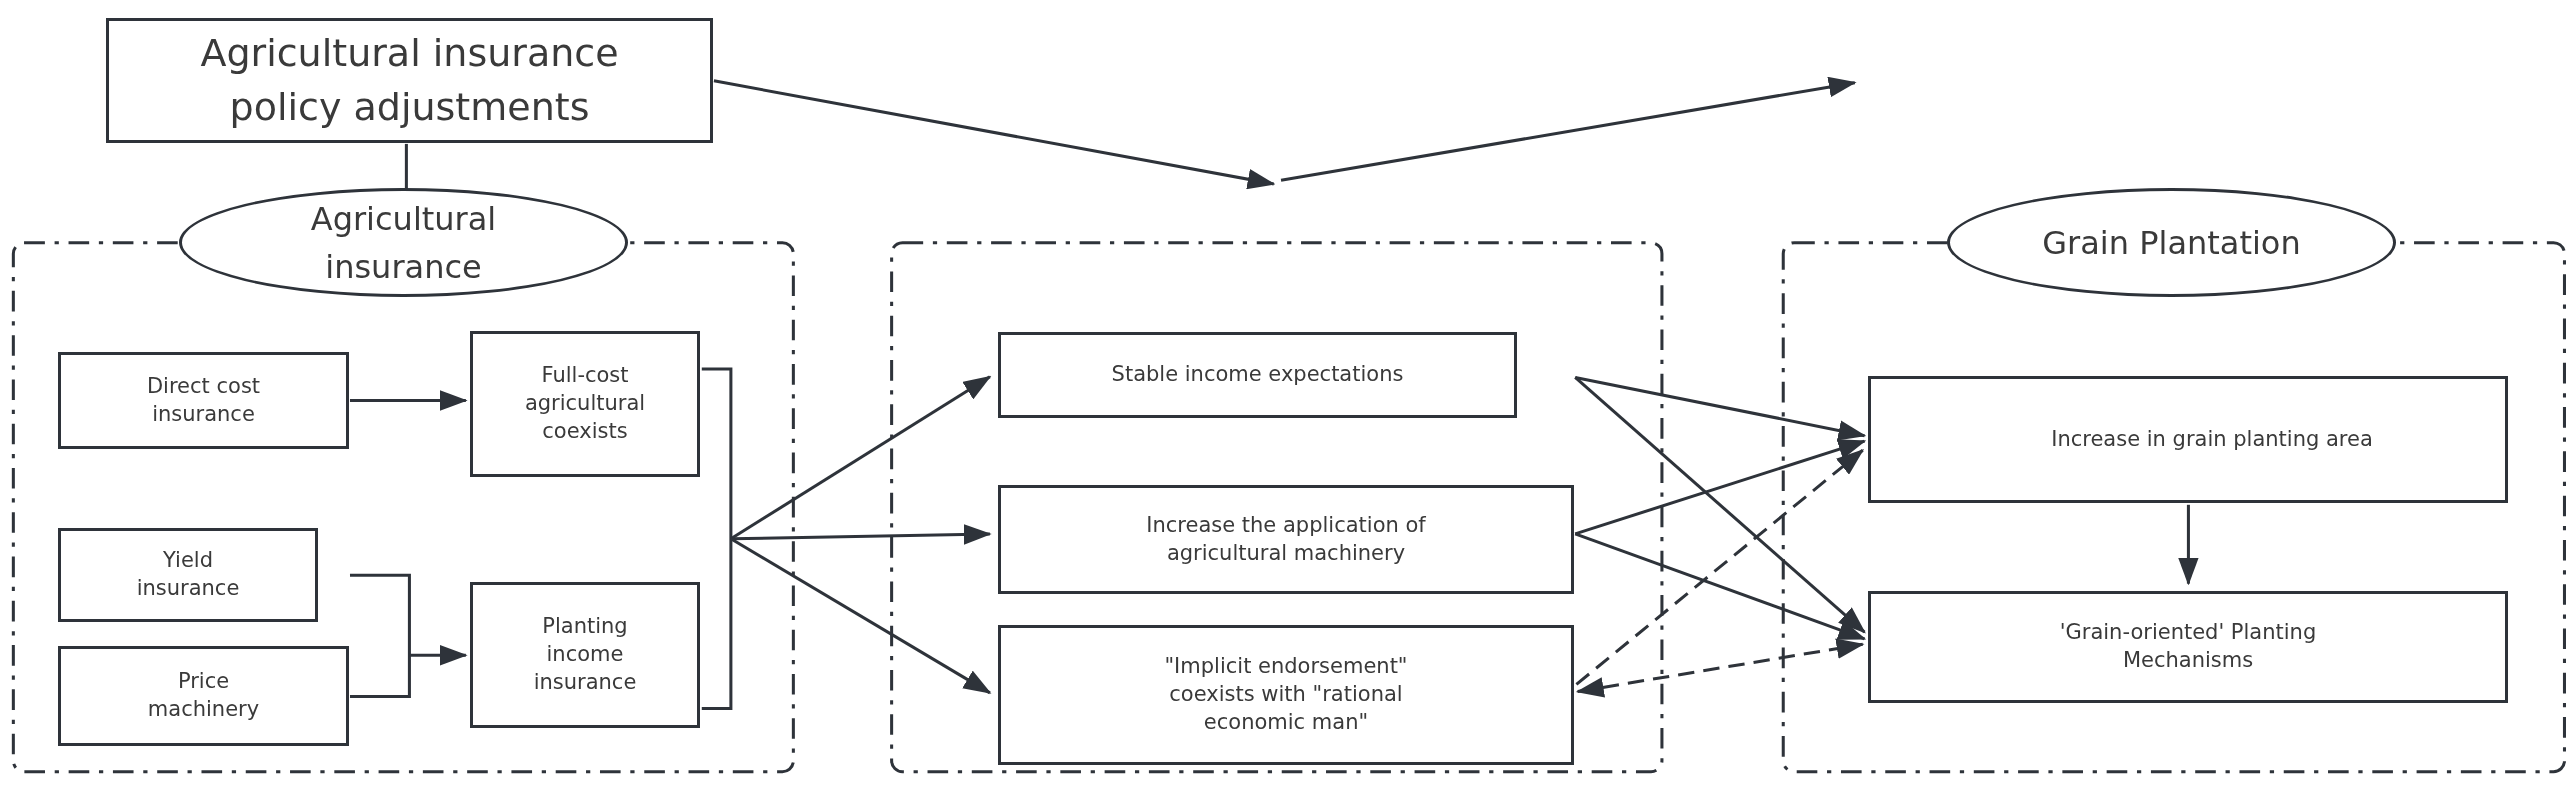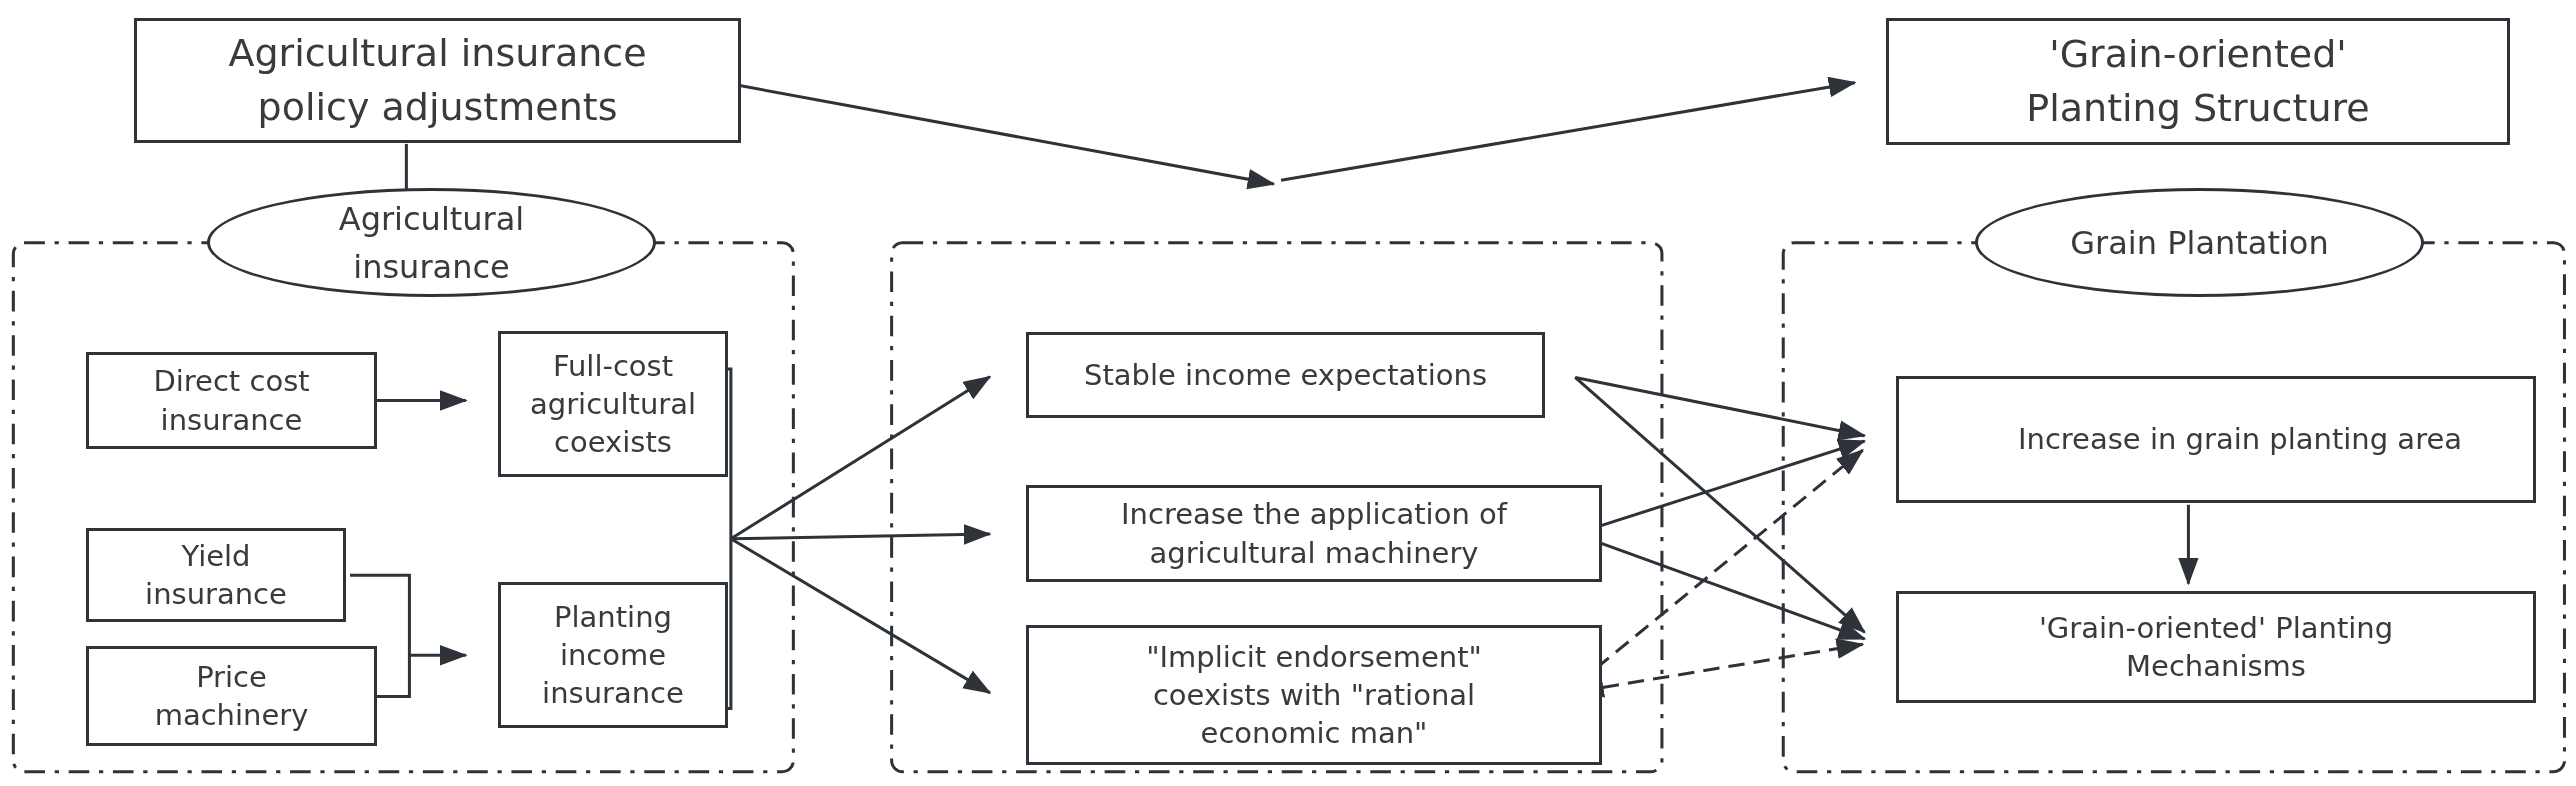--- a/index.html
+++ b/index.html
@@ -18,41 +18,40 @@
   #wires .stroke{stroke:var(--line);stroke-width:5;fill:none;}
   #wires .dashed{stroke-dasharray:27 15;}
   #wires .dashdot{stroke-dasharray:34 16 7 16;}
   #wires marker path{fill:var(--line);stroke:none;}
   .node,.oval,.topbox{
     position:absolute;z-index:1;box-sizing:border-box;
     display:flex;align-items:center;justify-content:center;
     text-align:center;background:#ffffff;
     border:3px solid var(--line);
     white-space:pre-line;
-    margin-left:28px;
   }
   .topbox{border-width:3.6px;font-size:38px;line-height:1.40;}
   .oval{border-radius:50%;font-size:32px;line-height:1.50;}
-  .node{font-size:29px;line-height:1.32;}
+  .node{font-size:21px;line-height:1.32;}
   
   #box-policy{left:106px;top:18px;width:607px;height:125px;}
   #box-structure-top{left:1858px;top:18px;width:624px;height:127px;}
   
   #oval-agri{left:179px;top:188px;width:449px;height:109px;}
   #oval-mech{left:1058px;top:188px;width:446px;height:109px;}
   #oval-grain{left:1947px;top:188px;width:449px;height:109px;}
   
   #n-direct{left:58px;top:352px;width:291px;height:97px;}
   #n-fullcost{left:470px;top:331px;width:230px;height:146px;}
   #n-yield{left:58px;top:528px;width:260px;height:94px;}
   #n-price{left:58px;top:646px;width:291px;height:100px;}
   #n-planting{left:470px;top:582px;width:230px;height:146px;}
   
   #n-stable{left:998px;top:332px;width:519px;height:86px;}
-  #n-machinery{left:998px;top:485px;width:576px;height:97px;}
+  #n-machinery{left:998px;top:485px;width:576px;height:109px;}
   #n-implicit{left:998px;top:625px;width:576px;height:140px;}
   
   #n-grainarea{left:1868px;top:376px;width:640px;height:127px;padding-left:48px;}
   #n-grainstructure{left:1868px;top:591px;width:640px;height:112px;}
 </style>
 </head>
 <body>
 
 <div id="canvas">
 
@@ -89,22 +88,20 @@
     <line class="stroke" x1="2597" y1="880" x2="3074" y2="1053" marker-end="url(#ah)"></line>
 
     <line class="stroke dashed" x1="2599" y1="1128" x2="3071" y2="742" marker-end="url(#ah)"></line>
     <line class="stroke dashed" x1="2601" y1="1140" x2="3071" y2="1062" marker-start="url(#ahs)" marker-end="url(#ah)"></line>
 
     <line class="stroke" x1="3608" y1="832" x2="3608" y2="962" marker-end="url(#ah)"></line>
   </svg>
 
   <div class="topbox" id="box-policy">Agricultural insurance
 policy adjustments</div>
-  <div class="topbox" id="box-structure-top">'Grain-oriented'
-Planting Structure</div>
 
   <div class="oval" id="oval-agri">Agricultural
 insurance</div>
   <div class="oval" id="oval-grain">Grain Plantation</div>
 
   <div class="node" id="n-direct">Direct cost
 insurance</div>
   <div class="node" id="n-fullcost">Full-cost
 agricultural
 coexists</div>

